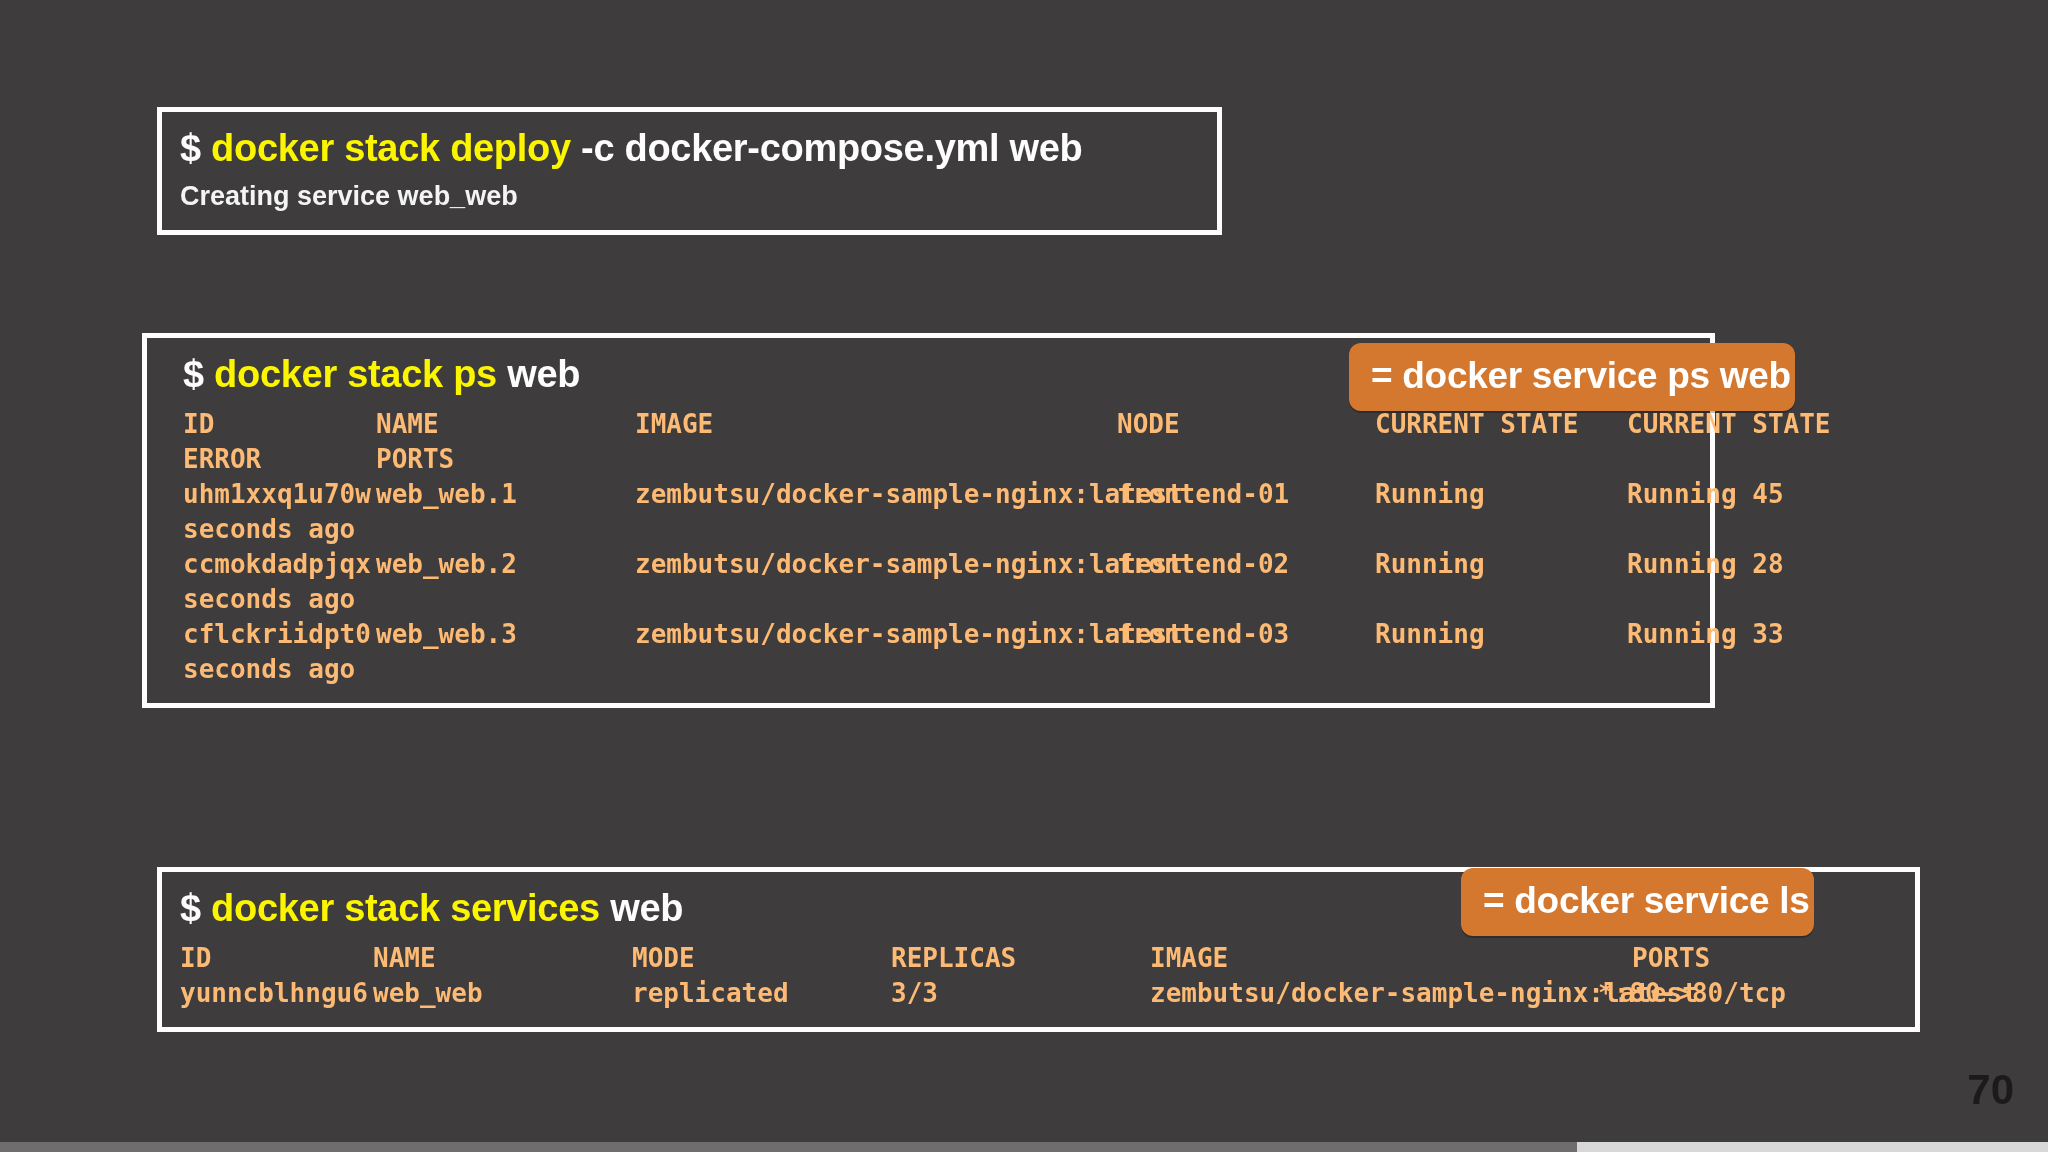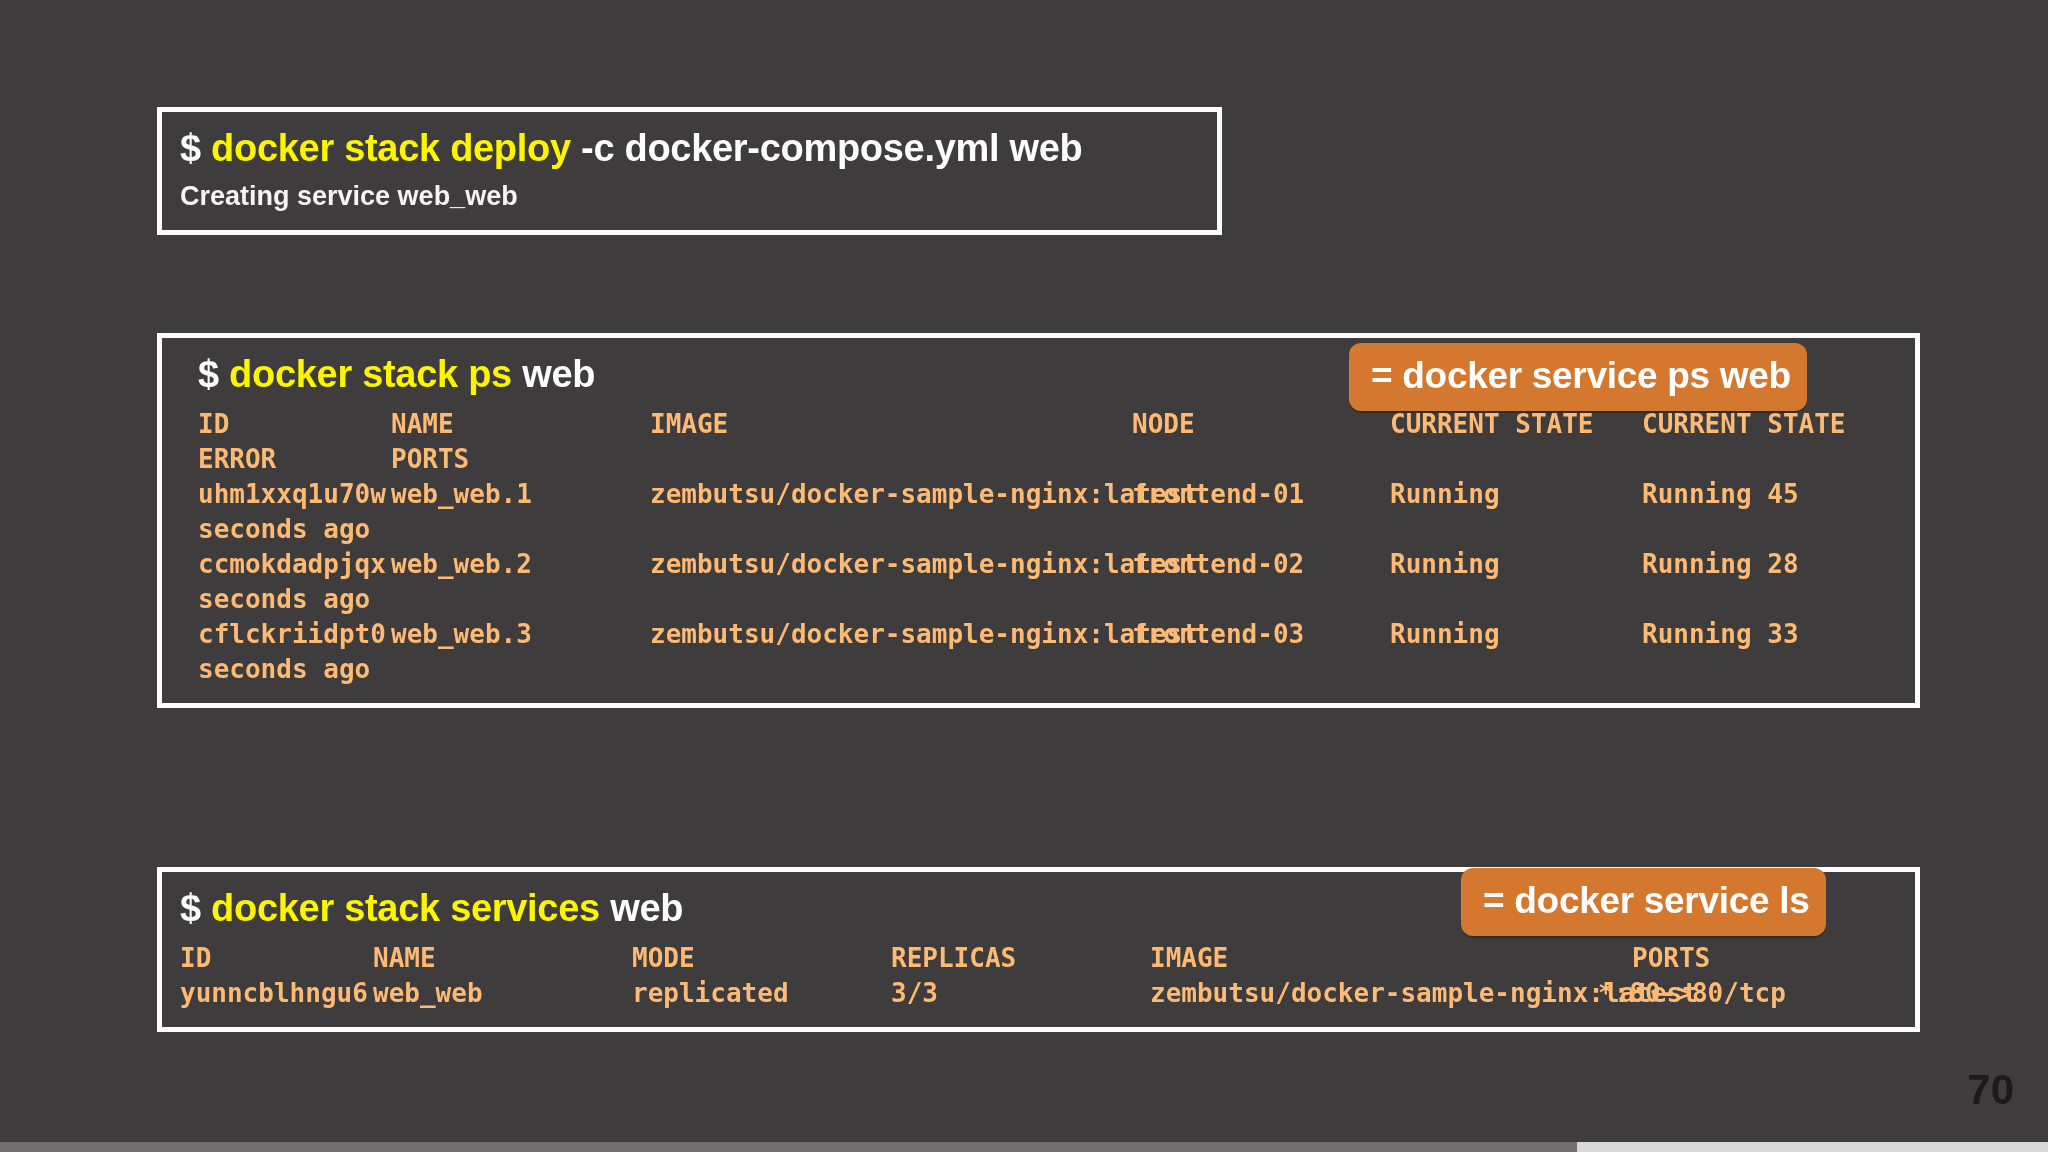--- a/index.html
+++ b/index.html
@@ -73,21 +73,21 @@
   
   .badge {
     position: absolute;
     background: #d4782f;
     color: #ffffff;
     border-radius: 12px;
     font-family: "Liberation Sans", sans-serif;
     font-weight: bold;
     font-size: 37px;
     line-height: 1;
-    padding: 14px 16px 17px 22px;
+    padding: 14px 4px 17px 22px;
     white-space: nowrap;
     box-shadow: 0 2px 0 rgba(0,0,0,0.25);
     letter-spacing: -0.3px;
   }
 
   
   .page-number {
     position: absolute;
     right: 34px;
     bottom: 38px;
@@ -106,21 +106,21 @@
     height: 10px;
     background: #d8d8d8;
   }
   .bottom-strip .fill {
     height: 10px;
     background: #6f6d6d;
   }
 
   
   #panel-deploy   { left: 157px;  top: 107px;  width: 1065px; }
-  #panel-ps       { left: 157px;  top: 333px;  width: 1763px; padding-left: 36px; }
+  #panel-ps       { left: 142px;  top: 333px;  width: 1573px; padding-left: 36px; }
   #panel-services { left: 157px;  top: 855px;  width: 1763px; margin-top: 12px; }
 
   #badge-ps       { left: 1349px; top: 343px; }
   #badge-ls       { left: 1461px; top: 868px; text-align: right; }
 </style>
 </head>
 <body>
 
 <div class="panel" id="panel-deploy">
   <div class="cmd-line">

